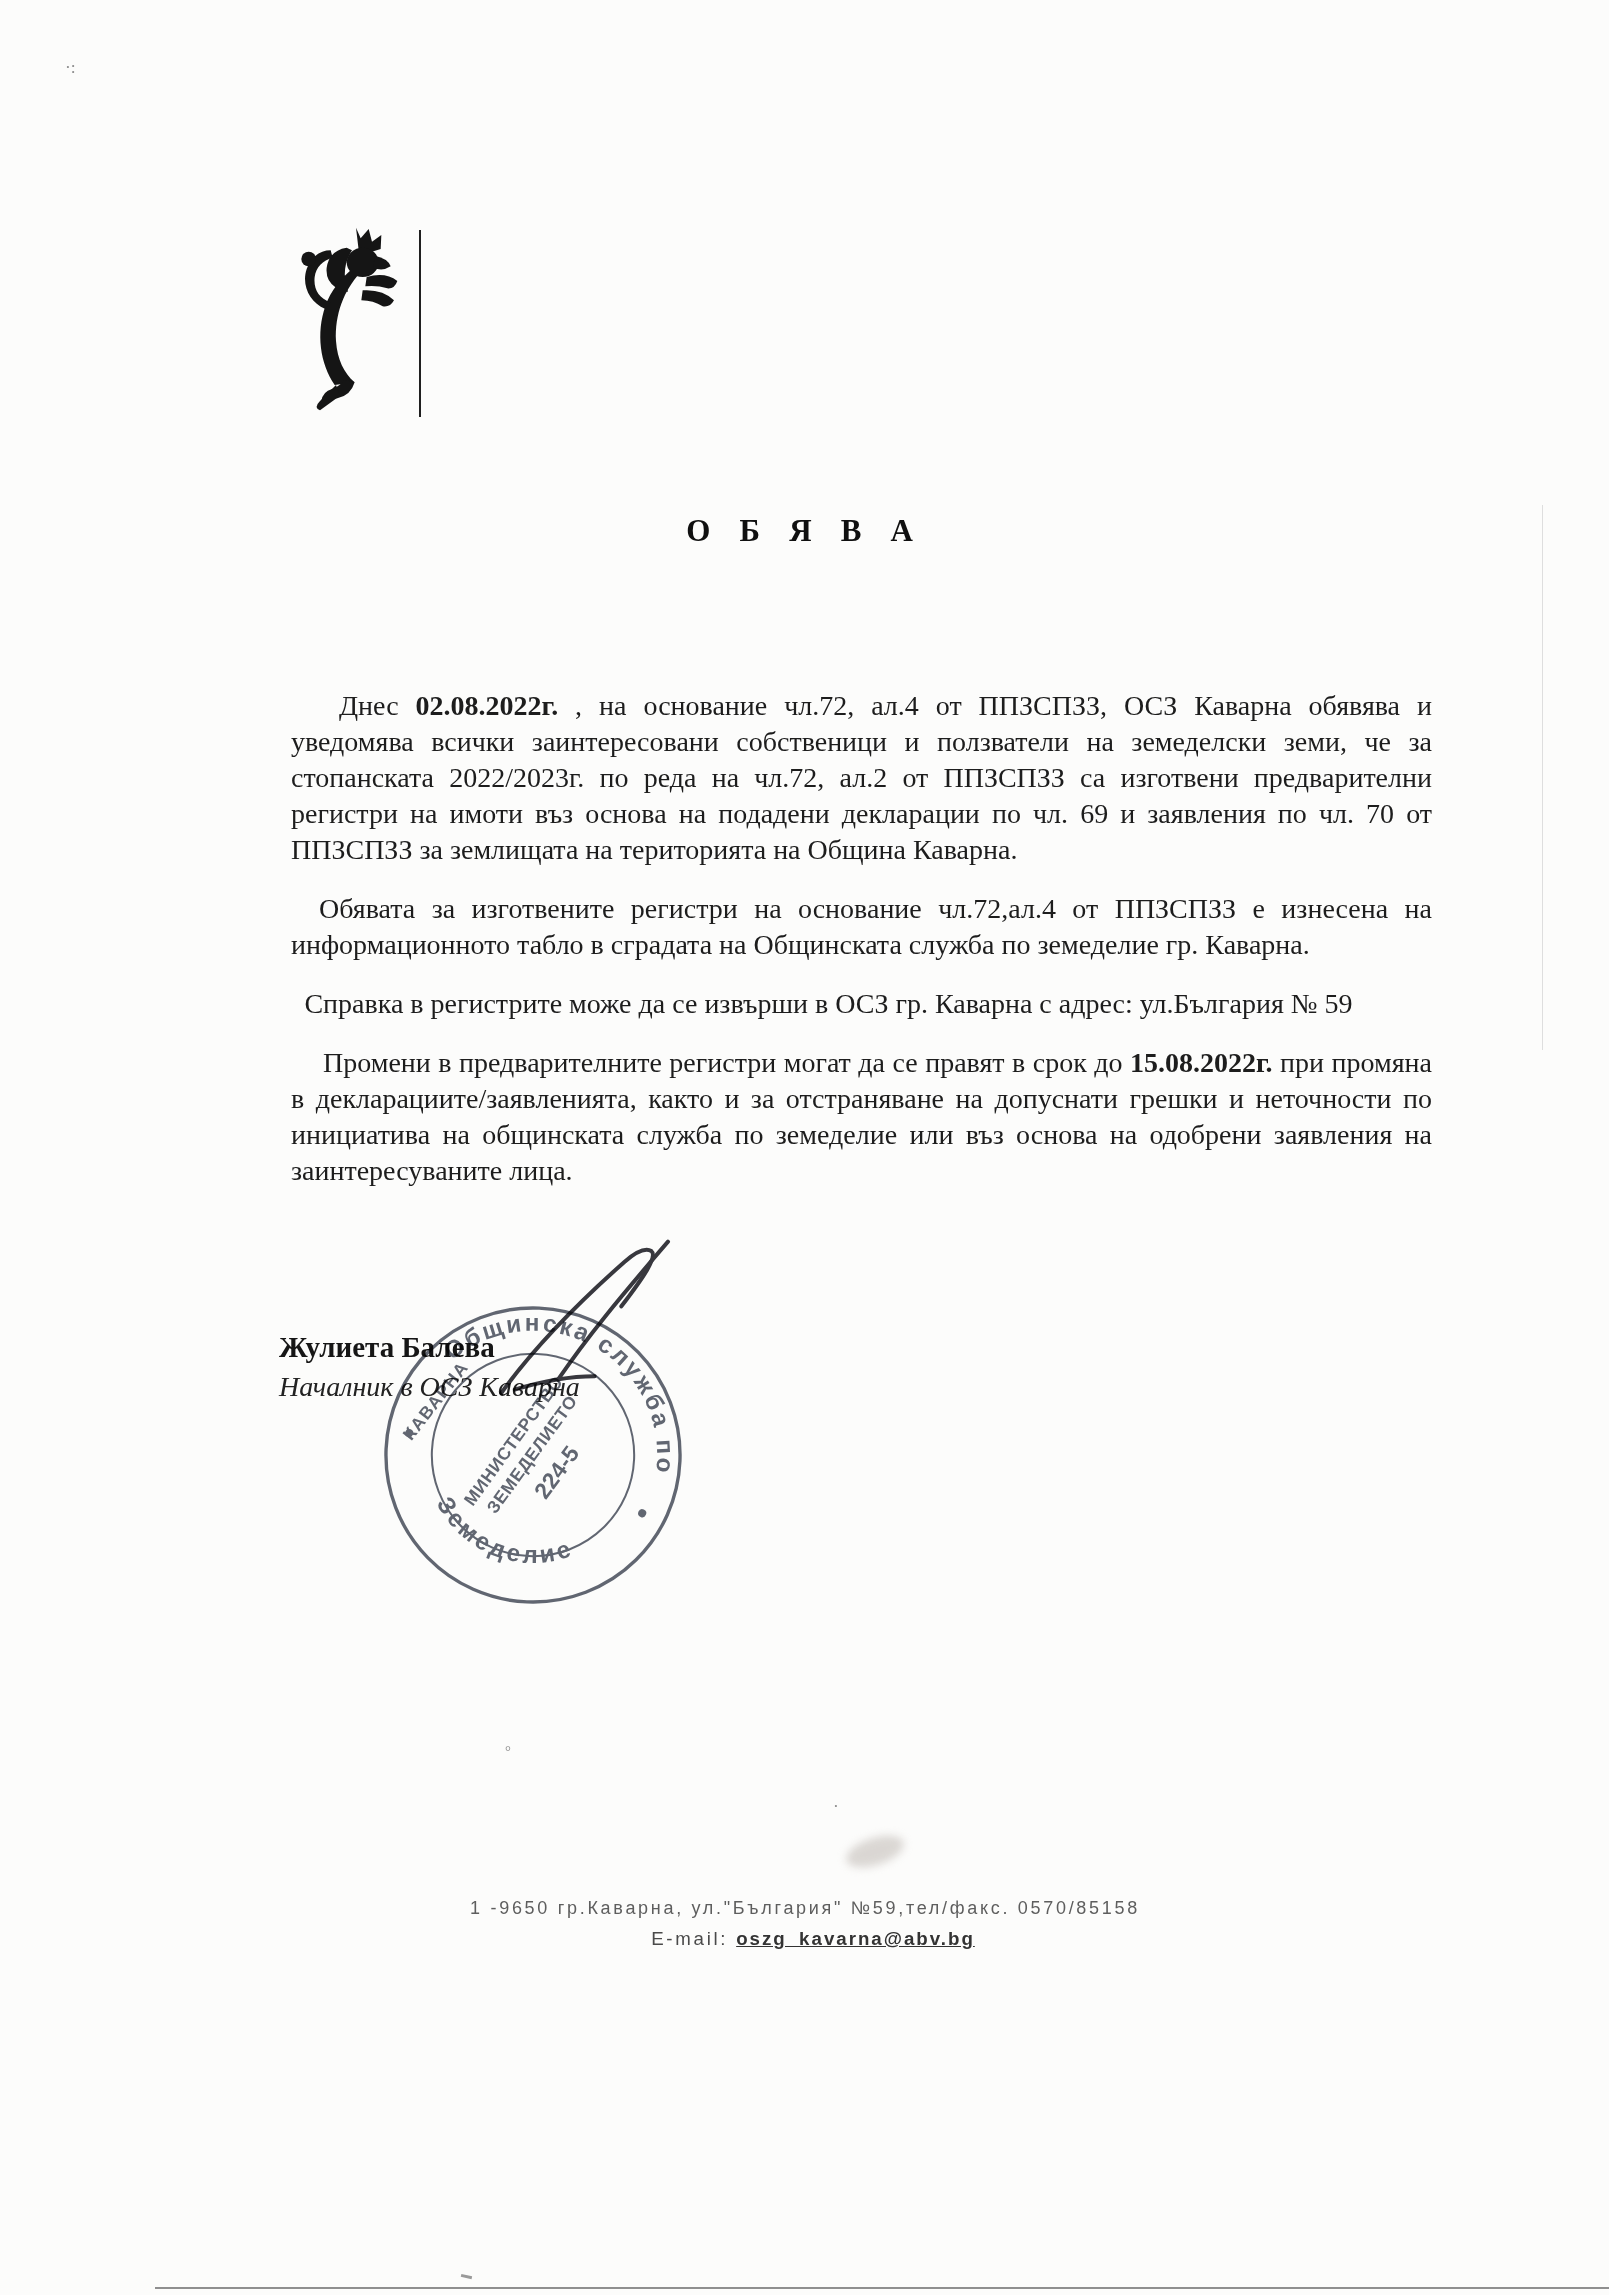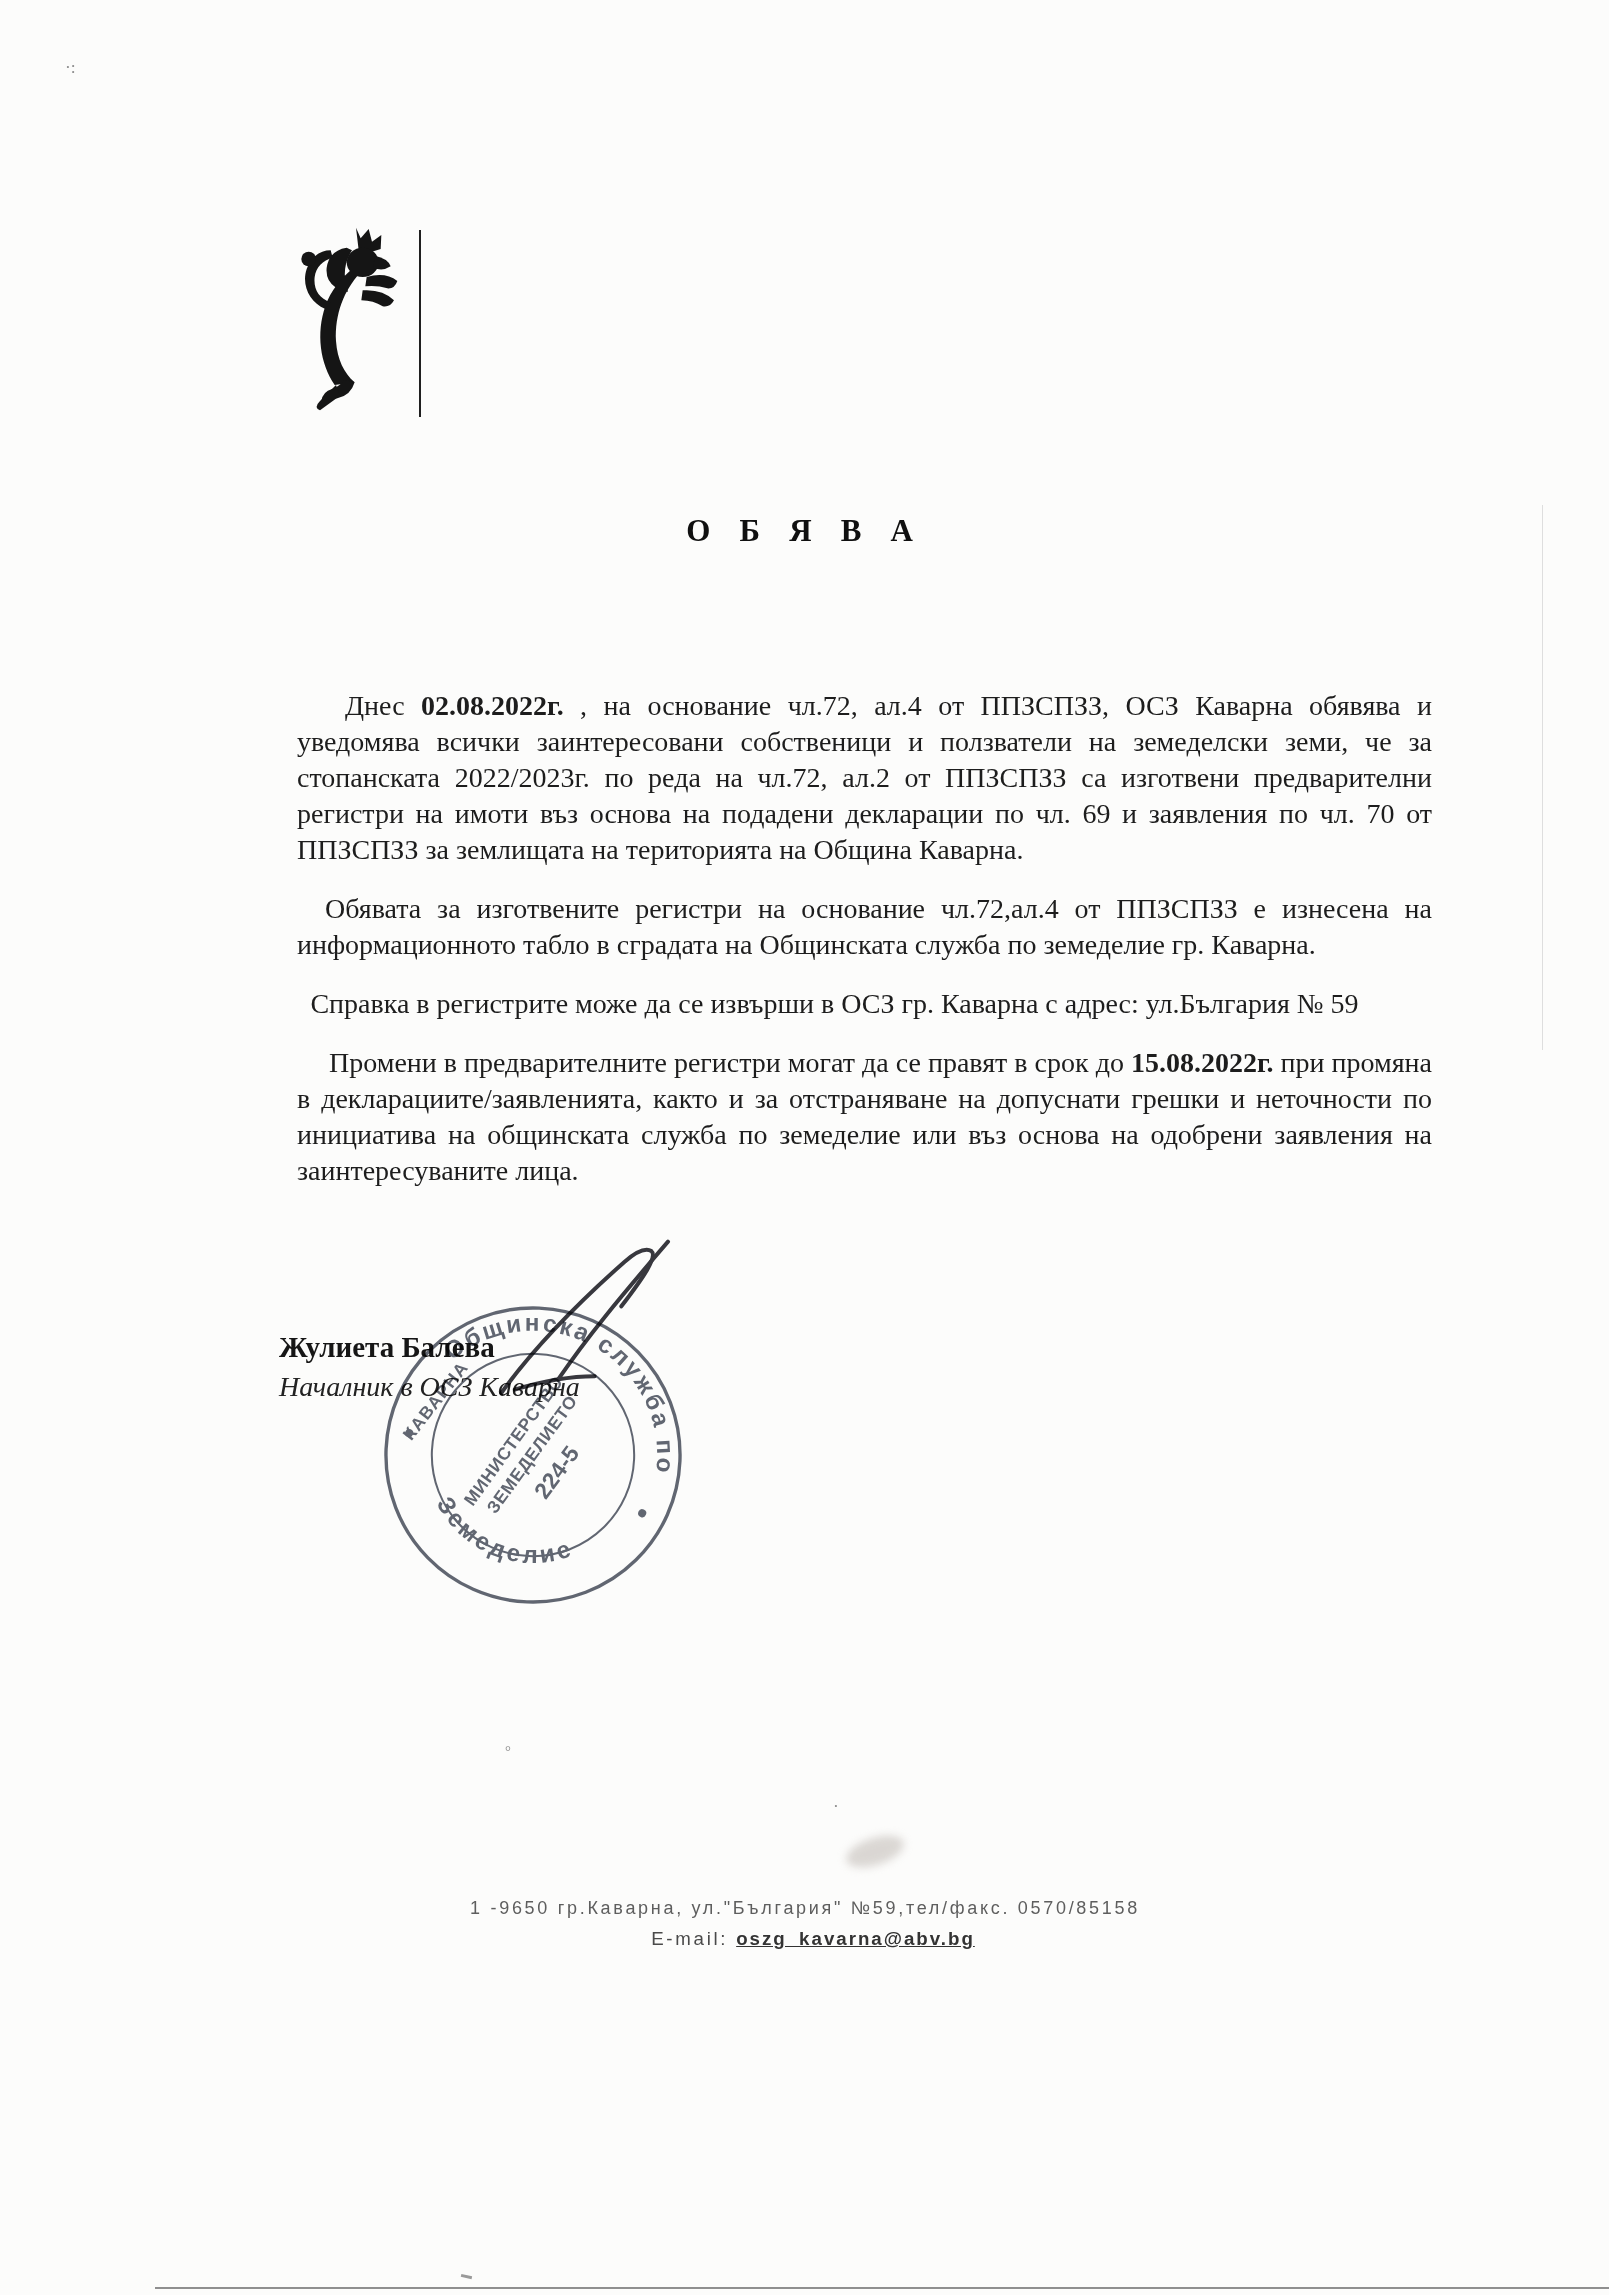--- a/index.html
+++ b/index.html
@@ -28,21 +28,21 @@
   .doc-title{
     position:absolute;left:0;top:513px;width:1610px;
     text-align:center;font-weight:bold;font-size:31px;
     letter-spacing:10.7px;color:#101010;
   }
   
   .body-text{
     position:absolute;left:279px;top:688px;width:1153px;
     font-size:28px;line-height:36px;text-align:justify;color:#1d1d1d;
   }
-  .body-text p{margin:0 0 23px 18px;}
+  .body-text p{margin:0 0 23px 12px;}
   .p1{text-indent:48px;}
   .p2{text-indent:28px;}
   .p3{text-indent:13.4px;text-align:left;margin-bottom:27px;}
   .p4{text-indent:32px;}
   .b{font-weight:bold;}
   
   .sign-block{position:absolute;left:279px;top:1331px;}
   .sign-name{font-size:29px;font-weight:bold;color:#161616;}
   .sign-title{font-size:28px;font-style:italic;margin-top:6.7px;color:#222;}
   .stamp{

